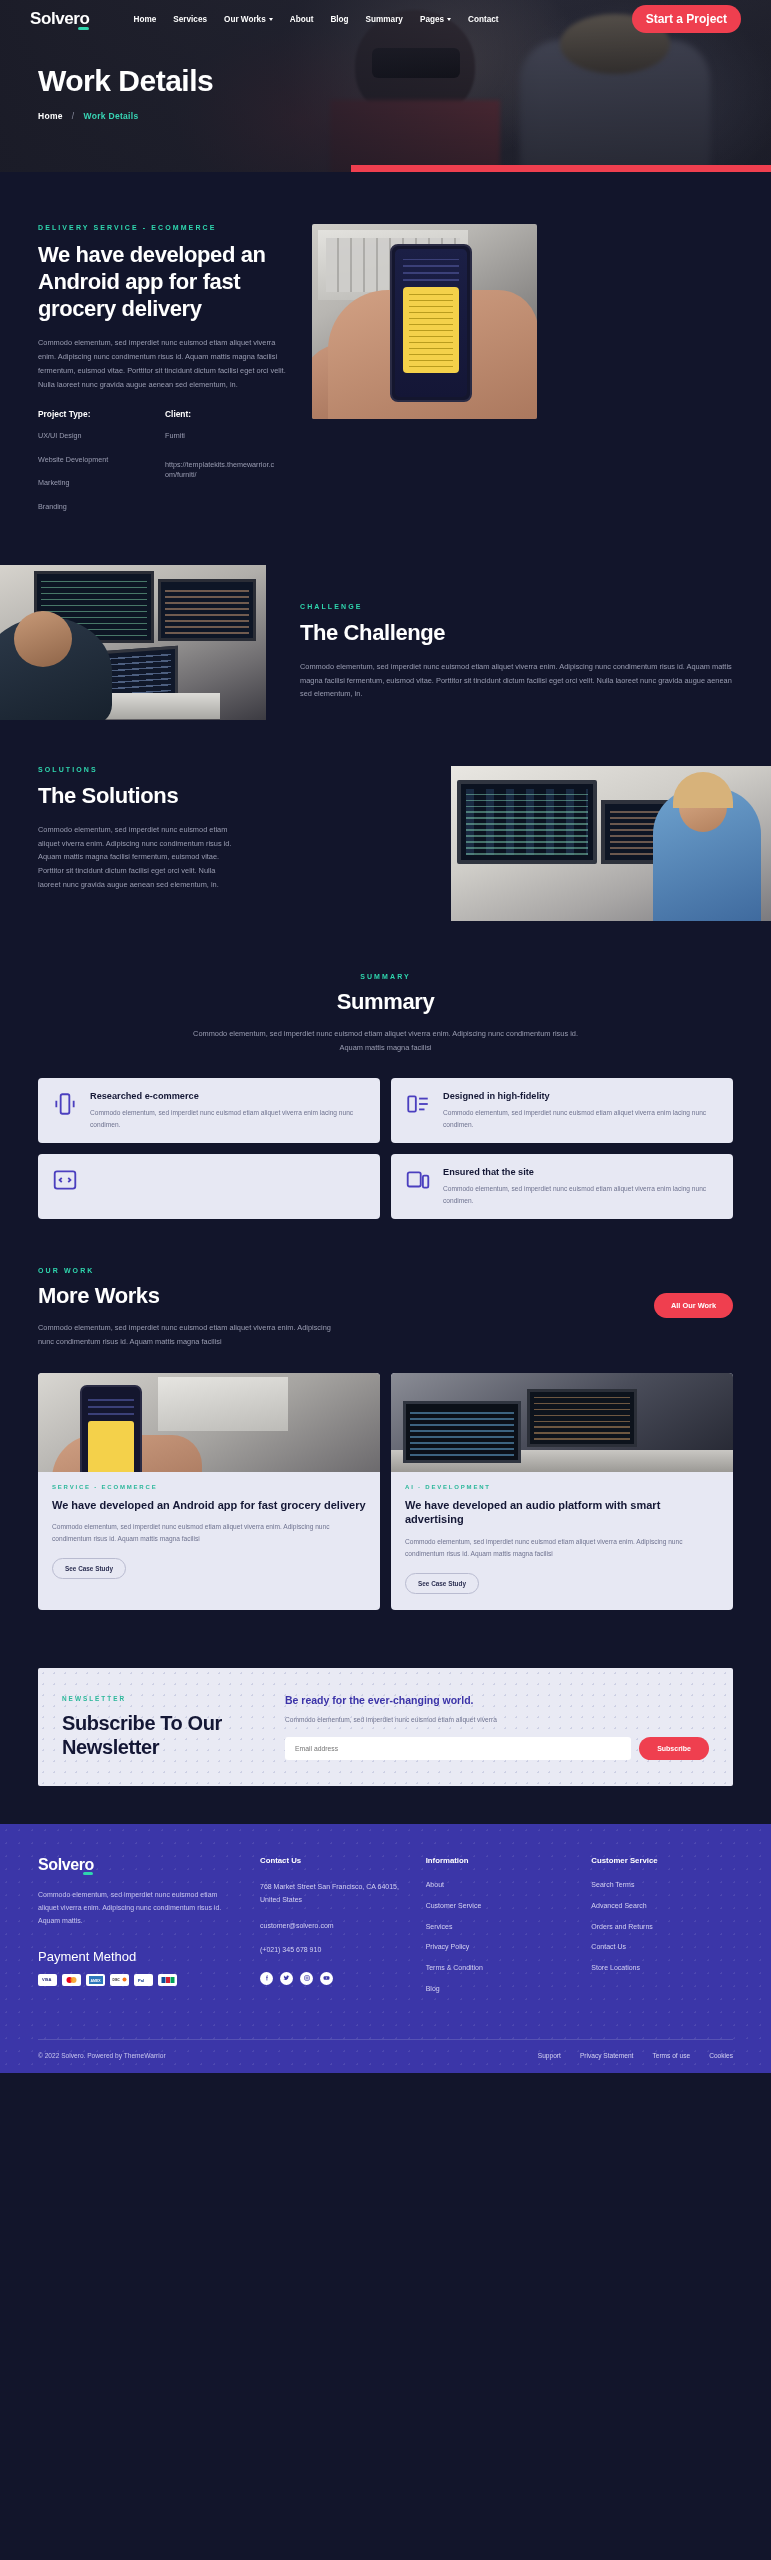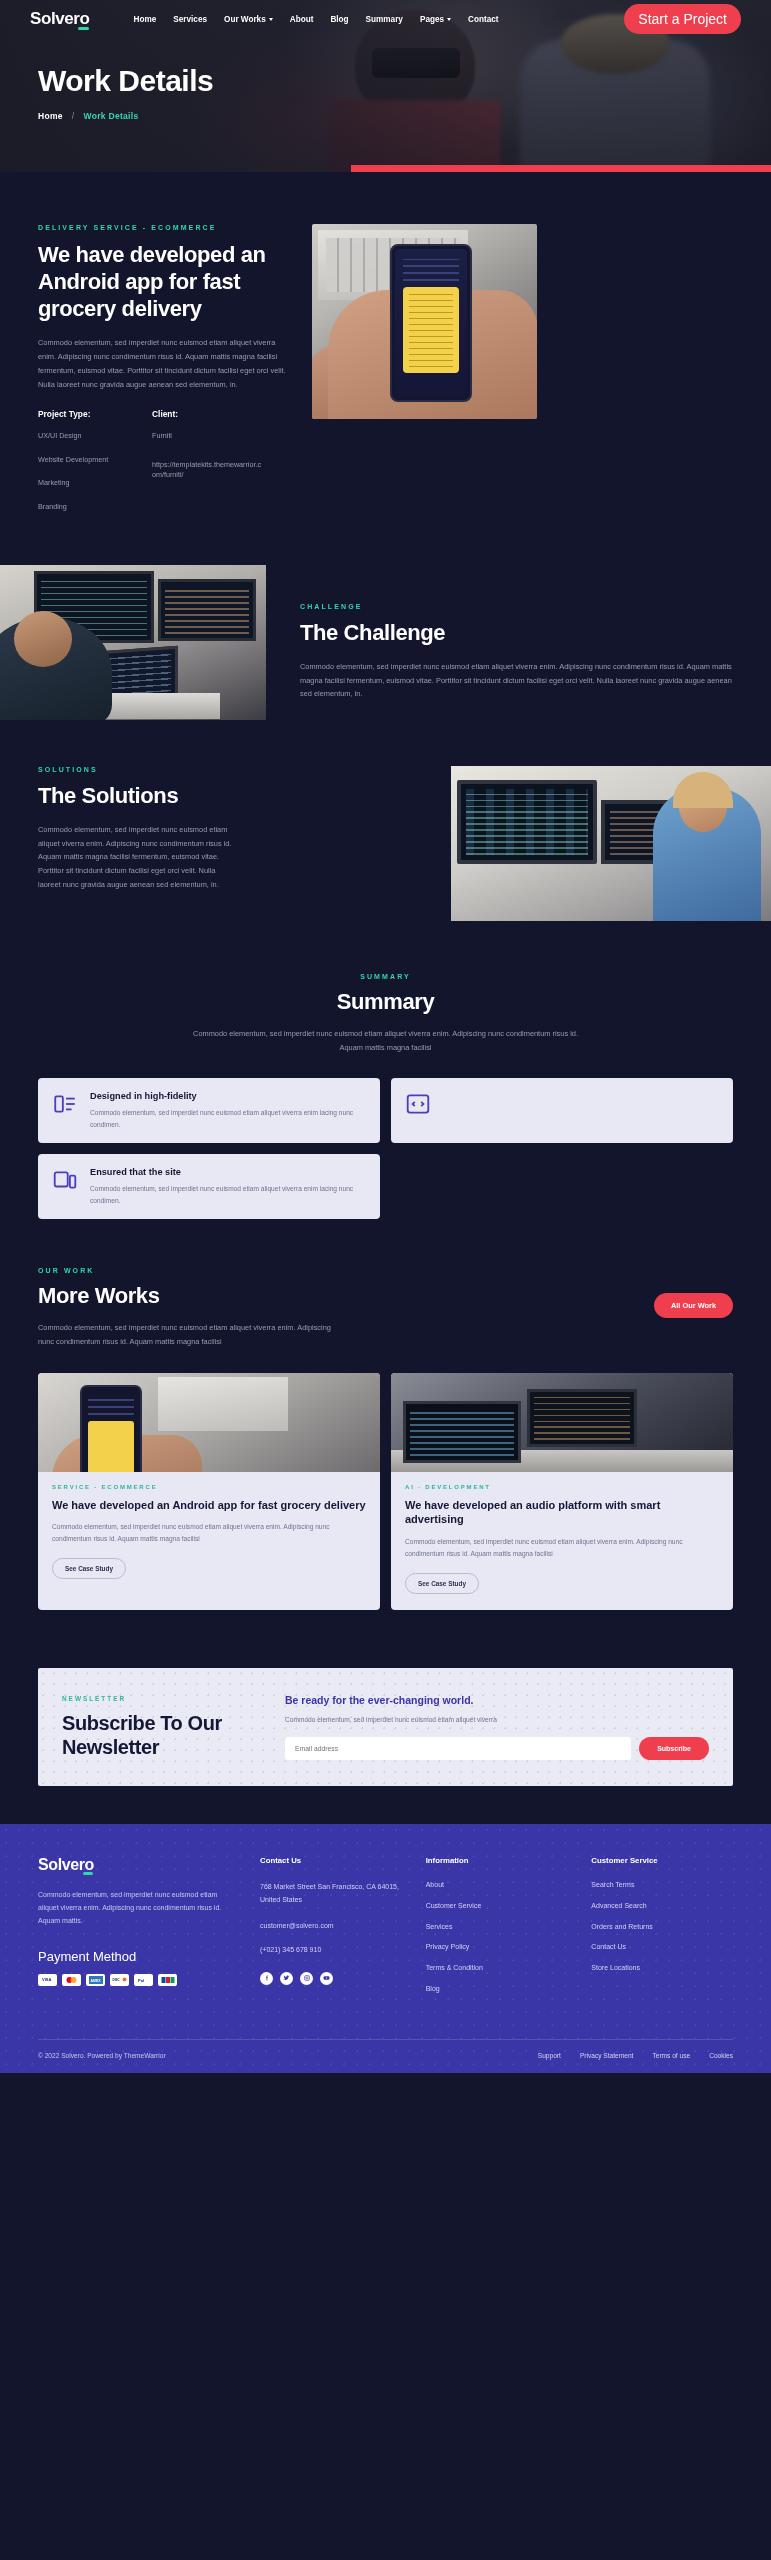--- a/index.html
+++ b/index.html
@@ -43,37 +43,37 @@
   .nav {
     position:absolute; top:0; left:0; right:0; height:38px;
     display:flex; align-items:center; padding:0 30px; z-index:10;
   }
   .logo { font-size:17px; font-weight:700; letter-spacing:-.4px; position:relative; margin-right:44px; }
   .logo .uline { position:absolute; right:1px; bottom:-1px; width:11px; height:3px; border-radius:2px; background:#2fd6ae; }
   .nav-links { display:flex; align-items:center; gap:17px; flex:1; }
   .nav-links a { color:#fff; font-size:8.2px; font-weight:700; text-decoration:none; white-space:nowrap; display:flex; align-items:center; gap:3px; }
   .caret { width:0; height:0; border-left:2.6px solid transparent; border-right:2.6px solid transparent; border-top:3.4px solid #fff; display:inline-block; }
   .cta {
-    background:#ef3f4f; color:#fff; font-size:14px; font-weight:400;
+    background:#ef3f4f; color:#fff; font-size:12px; font-weight:700;
     padding:7px 14px; border-radius:20px; border:none; white-space:nowrap; cursor:pointer;
     font-family:"Liberation Sans", sans-serif;
   }
 
   
   .sec { position:relative; }
   .eyebrow { color:#2fd6ae; font-size:7px; font-weight:700; letter-spacing:2.1px; text-transform:uppercase; }
   .h2 { font-size:22px; font-weight:700; letter-spacing:-.4px; line-height:1.22; }
   .body-txt { color:#9a9db2; font-size:7.4px; line-height:1.85; }
 
   
   .dev { display:flex; padding:52px 38px 40px; gap:18px; }
   .dev-left { width:256px; flex:none; }
   .dev-left .h2 { margin-top:11px; }
   .dev-left .body-txt { margin-top:14px; }
-  .meta { display:flex; margin-top:18px; gap:4px; }
+  .meta { display:flex; margin-top:18px; gap:17px; }
   .meta-col { width:110px; }
   .meta-h { font-size:8.4px; font-weight:700; color:#fff; margin-bottom:12px; }
   .meta-col ul { list-style:none; }
   .meta-col li { color:#9a9db2; font-size:7.2px; line-height:1.45; margin-bottom:13px; word-break:break-all; }
   .dev-img {
     width:225px; height:195px; flex:none; border-radius:2px; overflow:hidden; position:relative;
     background:linear-gradient(150deg,#cfcdc8 0%,#b8b6b2 30%,#8e8c8a 60%,#5c5a5e 100%);
   }
   .di-kbd { position:absolute; left:6px; top:6px; width:150px; height:70px; background:linear-gradient(170deg,#e3e2de,#b9b8b4); }
   .di-kbd:after { content:""; position:absolute; inset:8px; background:
@@ -338,20 +338,33 @@
         <div class="shair"></div>
     </div>
   </section>
 
   <section class="summary sec">
     <div class="eyebrow">SUMMARY</div>
     <h2 class="h2">Summary</h2>
     <p class="body-txt">Commodo elementum, sed imperdiet nunc euismod etiam aliquet viverra enim. Adipiscing nunc condimentum risus id. Aquam mattis magna facilisi</p>
     <div class="cards">
 
+      <div class="card">
+        <div class="card-ico">
+          <svg viewBox="0 0 24 24" fill="none" stroke="currentColor" stroke-width="1.7">
+              <rect x="8" y="3" width="8" height="18" rx="1.6"></rect>
+              <line x1="4" y1="9" x2="4" y2="15"></line>
+              <line x1="20" y1="9" x2="20" y2="15"></line>
+            </svg>
+        </div>
+        <div>
+          <div class="card-t">Researched e-commerce</div>
+          <div class="card-d">Commodo elementum, sed imperdiet nunc euismod etiam aliquet viverra enim lacing nunc condimen.</div>
+        </div>
+      </div>
 
       <div class="card">
         <div class="card-ico">
           <svg viewBox="0 0 24 24" fill="none" stroke="currentColor" stroke-width="1.7">
               <rect x="3" y="5" width="7" height="14" rx="1.2"></rect>
               <line x1="13" y1="7" x2="21" y2="7"></line>
               <line x1="13" y1="12" x2="21" y2="12"></line>
               <line x1="13" y1="17" x2="18" y2="17"></line>
             </svg>
         </div>

